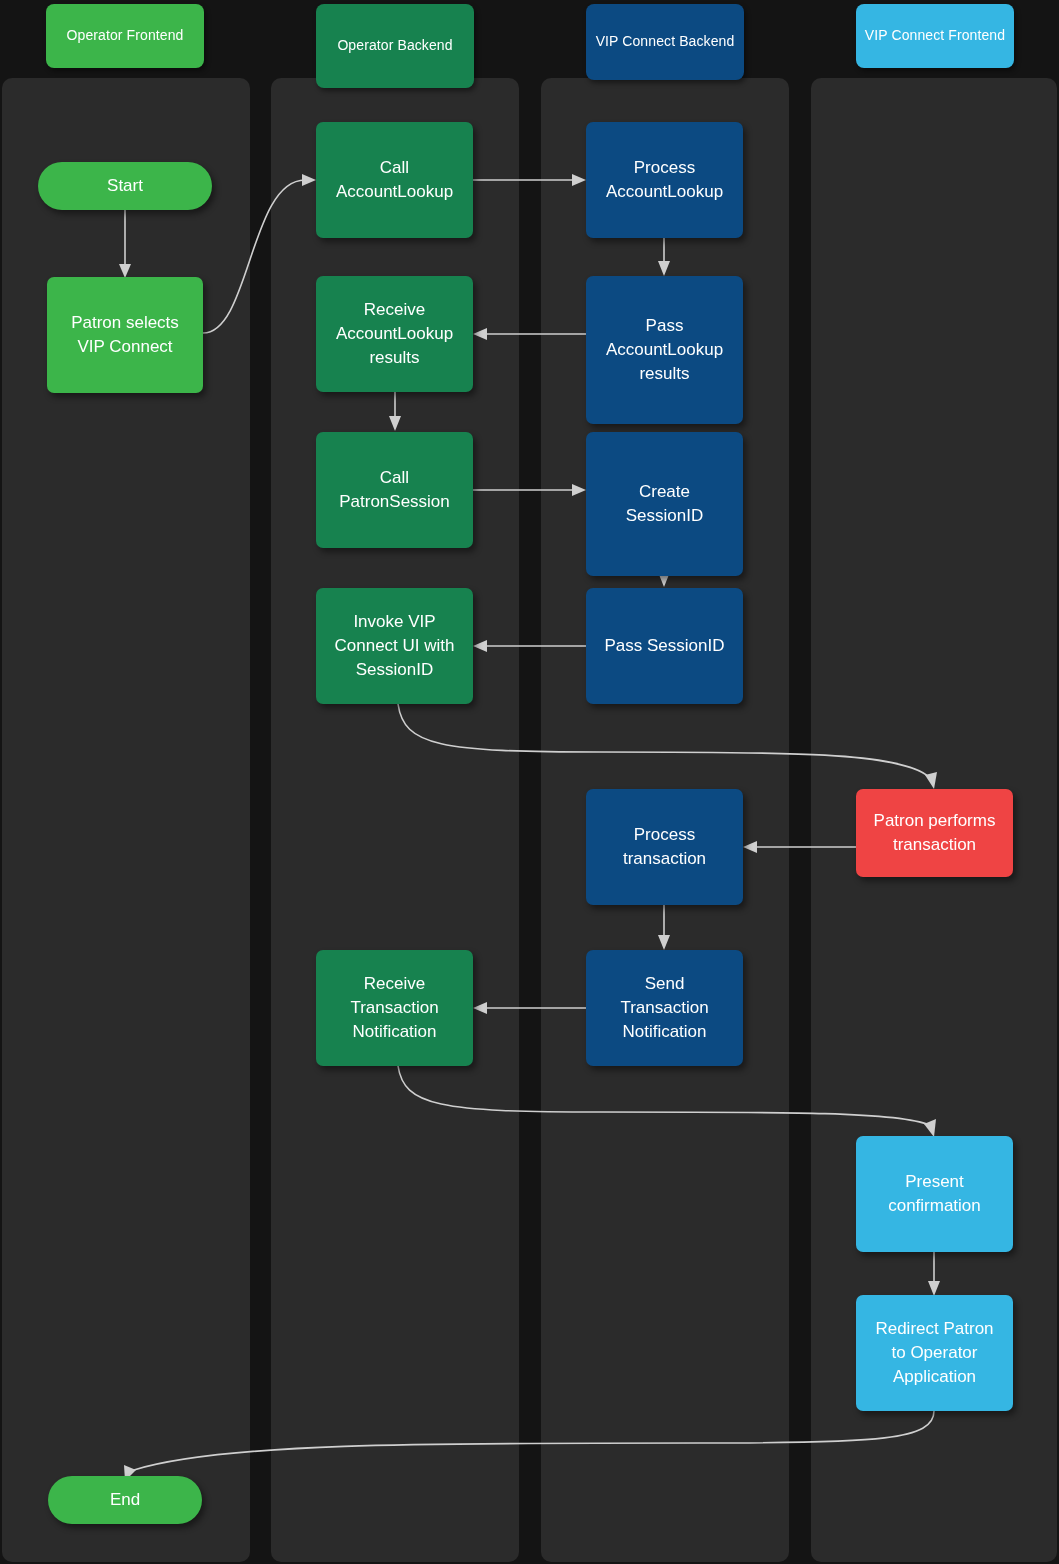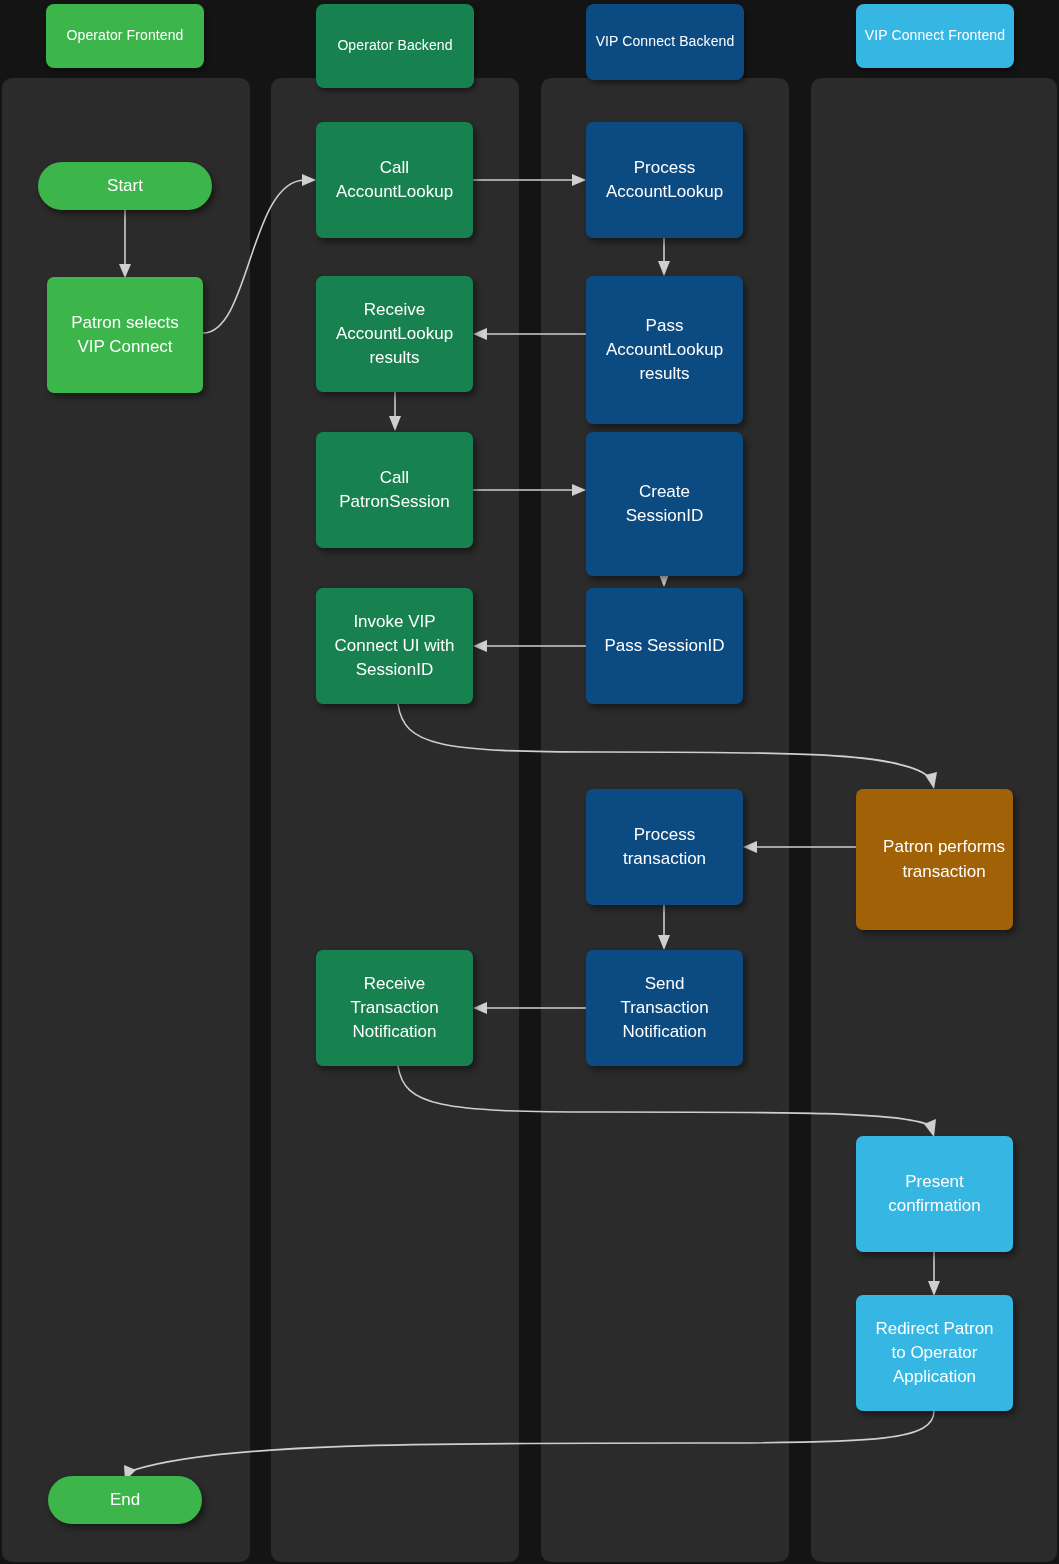--- a/index.html
+++ b/index.html
@@ -286,21 +286,21 @@
   </div>
 
   <div class="node" style="left:586px; top:950px; width:157px; height:116px; background:#0c4a82;">
     <div>
       <span>Send</span>
       <span>Transaction</span>
       <span>Notification</span>
     </div>
   </div>
 
-  <div class="node" style="left:856px; top:789px; width:157px; height:141px; background:#a16207;justify-content:flex-end;">
+  <div class="node" style="left:856px; top:789px; width:157px; height:88px; background:#ef4444;">
     <div>
       <span>Patron performs</span>
       <span>transaction</span>
     </div>
   </div>
 
   <div class="node" style="left:856px; top:1136px; width:157px; height:116px; background:#35b6e3;">
     <div>
       <span>Present</span>
       <span>confirmation</span>

